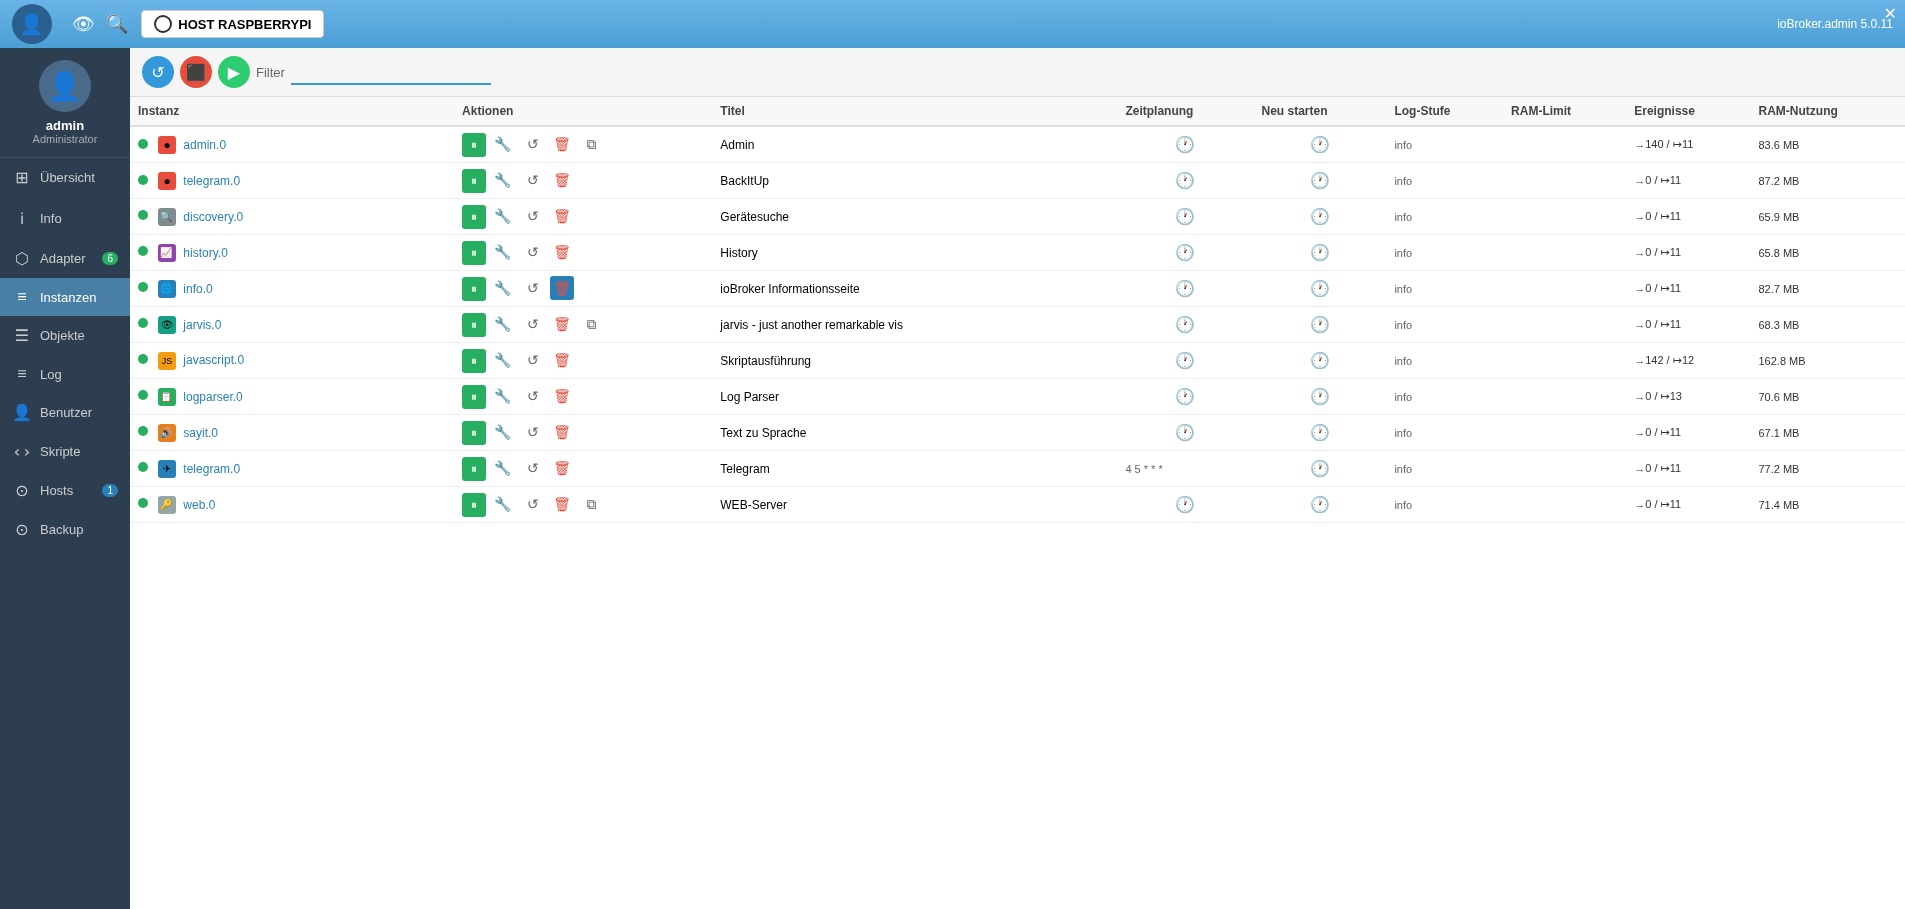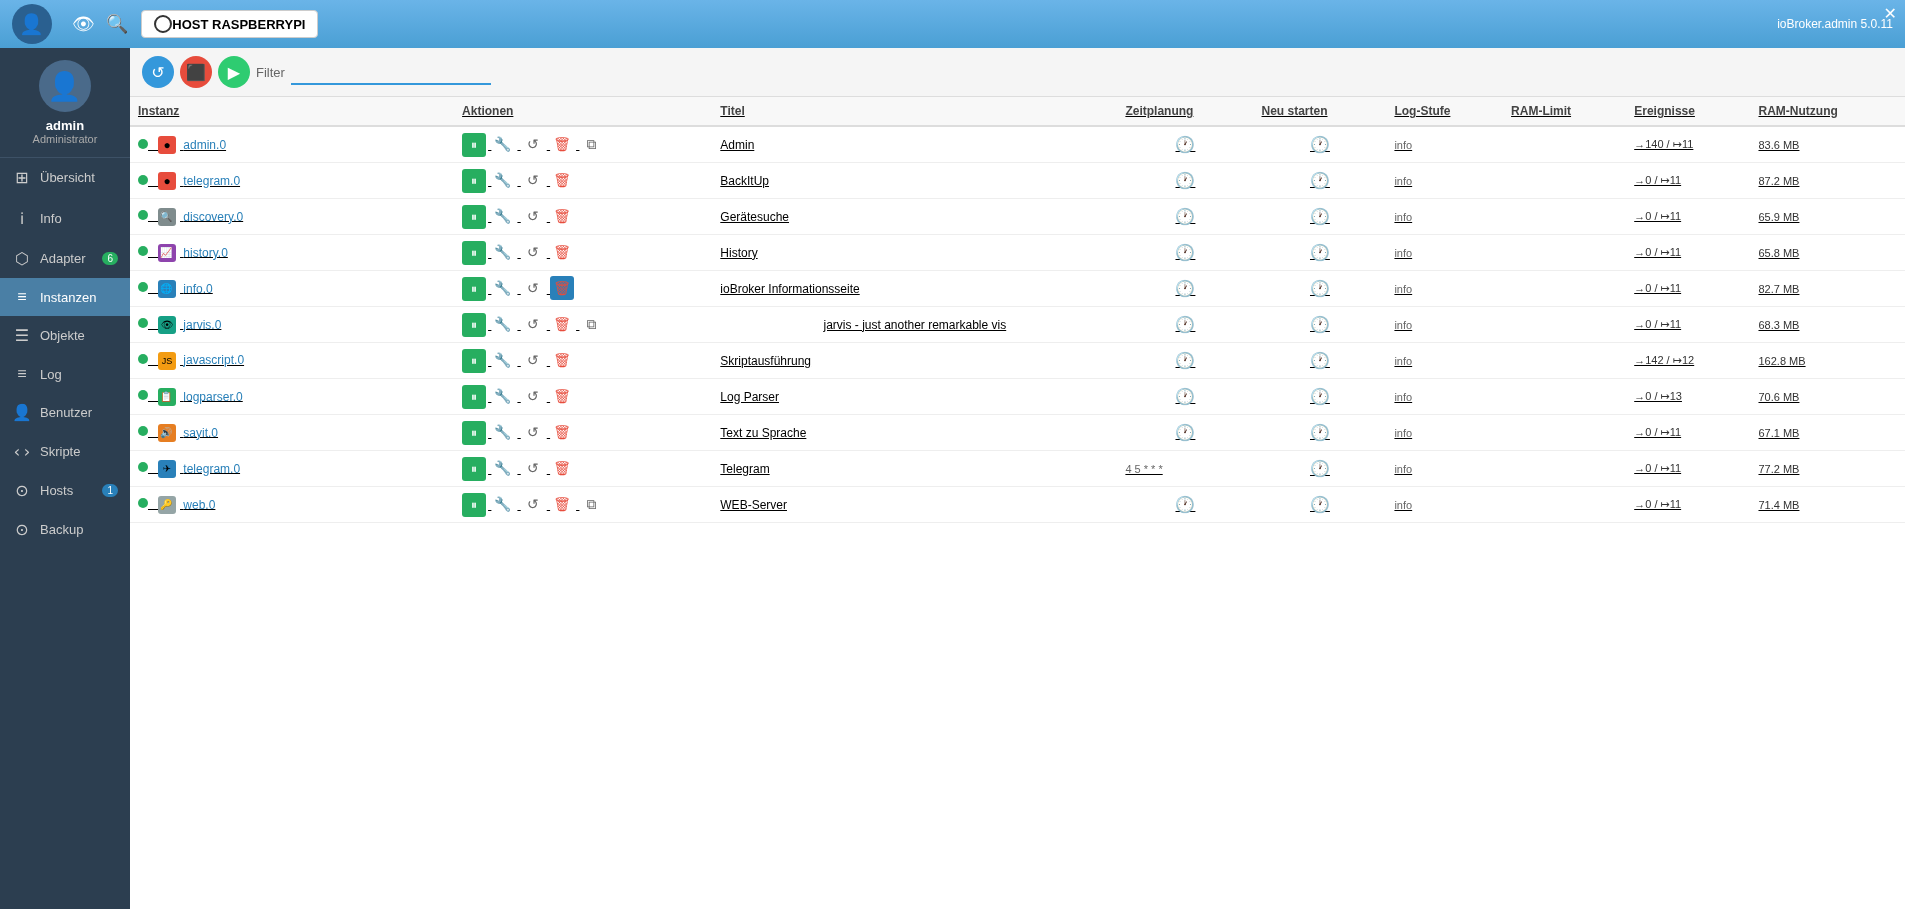--- a/index.html
+++ b/index.html
@@ -19,21 +19,21 @@
       width: 40px; height: 40px; border-radius: 50%;
       background: #2a6090;
       display: flex; align-items: center; justify-content: center;
       color: white; font-size: 20px;
     }
     .topbar-host-btn {
       background: white;
       border: 1px solid #ccc;
       border-radius: 4px;
       padding: 4px 12px;
-      display: flex; align-items: center; 
+      display: flex; align-items: center; gap: 6px;
       cursor: pointer;
       font-size: 13px;
       font-weight: bold;
     }
     .topbar-host-btn .host-icon {
       width: 18px; height: 18px; border-radius: 50%;
       border: 2px solid #333;
       display: inline-block;
     }
     .topbar-search-icon {
@@ -152,21 +152,20 @@
       margin-left: auto;
       font-size: 11px;
       color: #666;
     }
 
     
     .table-container {
       flex: 1;
       overflow-y: auto;
       background: white;
-      text-decoration: underline;
     }
     table {
       width: 100%;
       border-collapse: collapse;
       font-size: 12px;
     }
     thead th {
       background: #f8f8f8;
       border-bottom: 2px solid #ddd;
       padding: 7px 8px;
@@ -432,21 +431,21 @@
       <span style="display:inline-flex;align-items:center;justify-content:center;width:18px;height:18px;border-radius:3px;background:#16a085;font-size:10px;margin-right:4px;">👁</span>
       <a class="instance-name">jarvis.0</a>
     </td>
     <td>
       <button class="action-btn pause" title="Pause" style="background:#27ae60;font-size:12px;">⏸</button>
       <button class="action-btn grey" title="Einstellungen">🔧</button>
       <button class="action-btn grey" title="Neu starten" style="font-size:14px;">↺</button>
       <button class="action-btn del" title="Löschen" style="background:transparent;">🗑</button>
       <button class="action-btn link" title="Link">⧉</button>
     </td>
-    <td style="min-width:250px;text-align:center;">jarvis - just another remarkable vis</td>
+    <td style="min-width:250px;">jarvis - just another remarkable vis</td>
     <td style="text-align:center;"><span style="color:#aaa;font-size:16px;">🕐</span></td>
     <td style="text-align:center;">
       <span style="color:#aaa;font-size:16px;">🕐</span>
     </td>
     <td class="log-level">info</td>
     <td></td>
     <td class="events">→0 / ↦11</td>
     <td class="ram-usage">68.3 MB</td>
   </tr>
             <tr>

